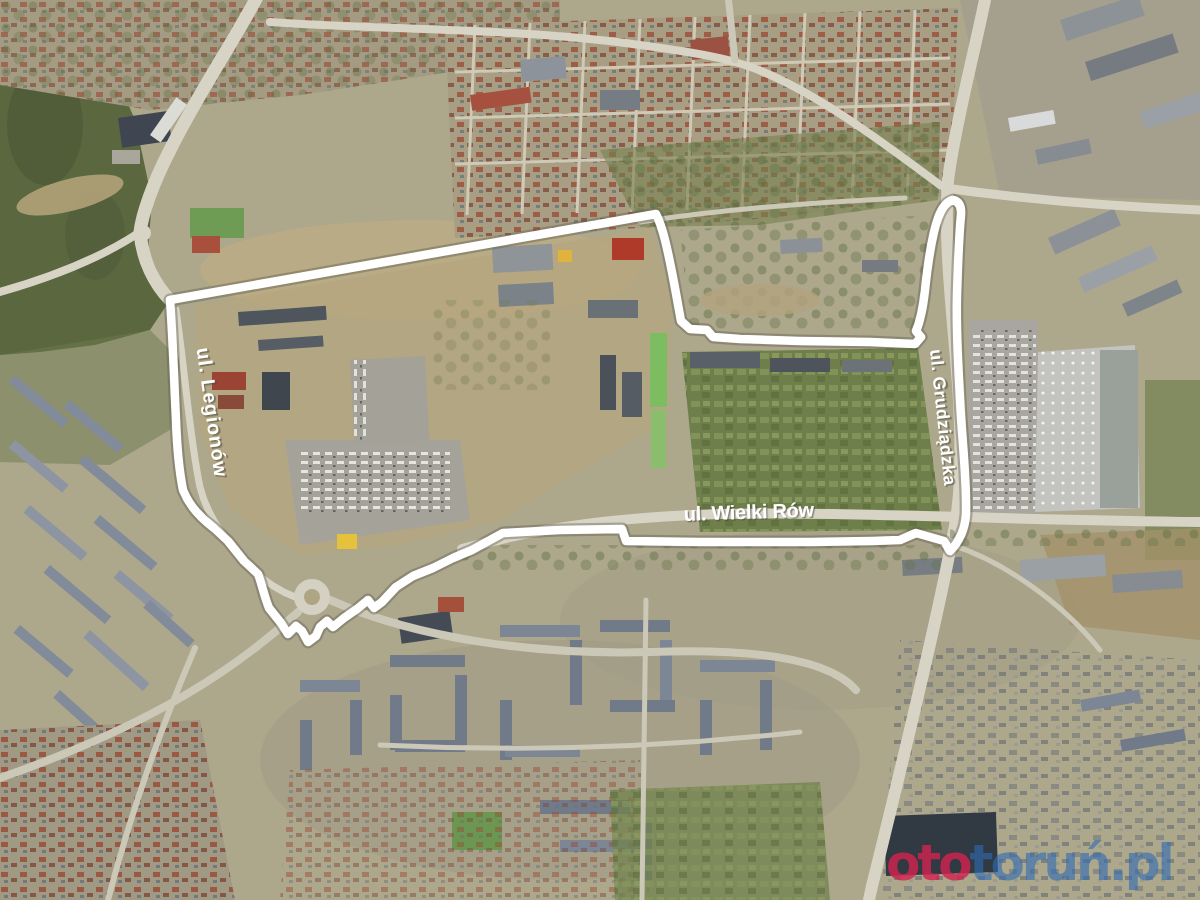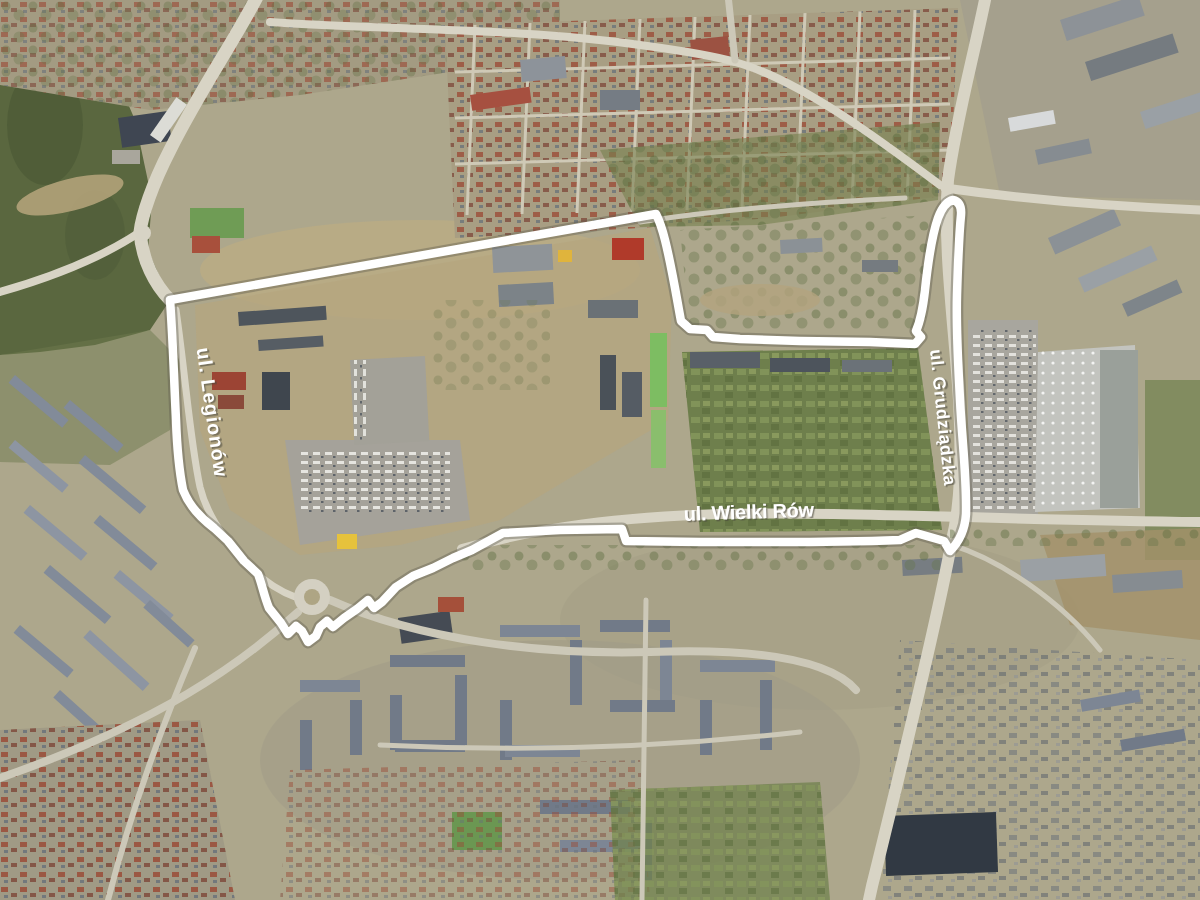--- a/index.html
+++ b/index.html
@@ -269,13 +269,16 @@
     <text class="street-label" font-size="19.5" letter-spacing="1" transform="translate(196.5,348.5) rotate(82)">ul. Legionów</text>
 
     <text class="street-label-shadow" font-size="17.5" letter-spacing=".5" filter="url(#soft)" transform="translate(931.5,351.5) rotate(84)">ul. Grudziądzka</text>
     <text class="street-label" font-size="17.5" letter-spacing=".5" transform="translate(930,350) rotate(84)">ul. Grudziądzka</text>
 
     <text class="street-label-shadow" font-size="20" letter-spacing="-.3" filter="url(#soft)" transform="translate(685.5,522.5) rotate(-2)">ul. Wielki Rów</text>
     <text class="street-label" font-size="20" letter-spacing="-.3" transform="translate(684,521) rotate(-2)">ul. Wielki Rów</text>
   </g>
 </svg>
 
+<div class="watermark">
+  <span class="wm-oto">oto</span><span class="wm-torun">toruń.pl</span>
 </div>
+</div>
 
 </body></html>

